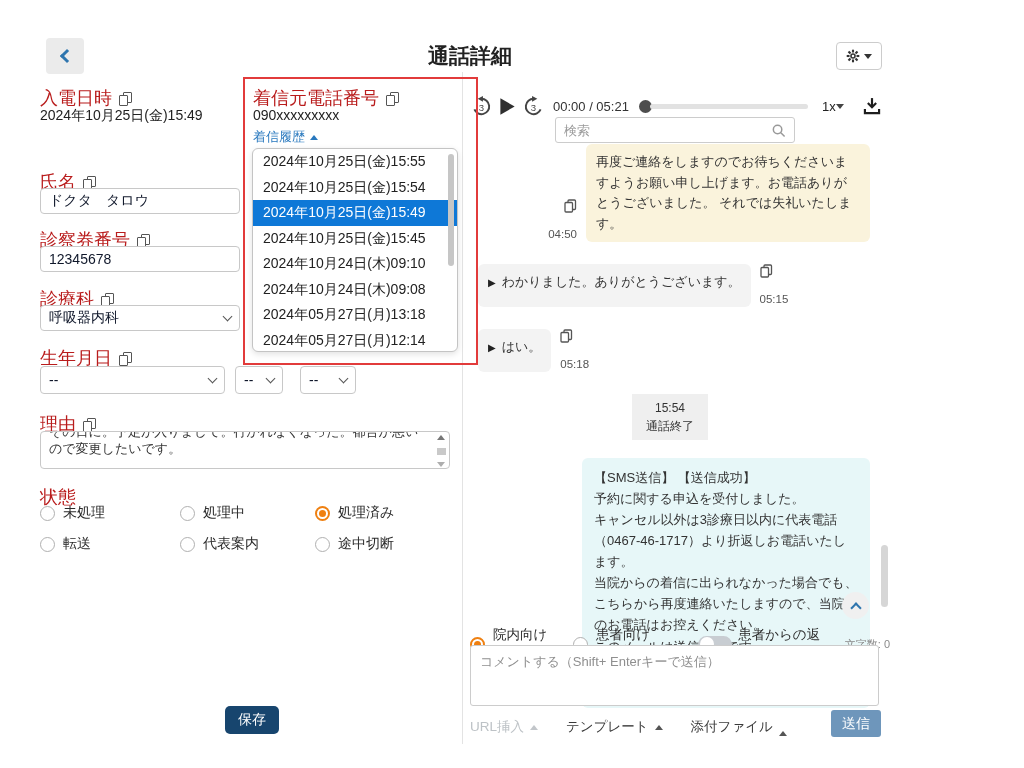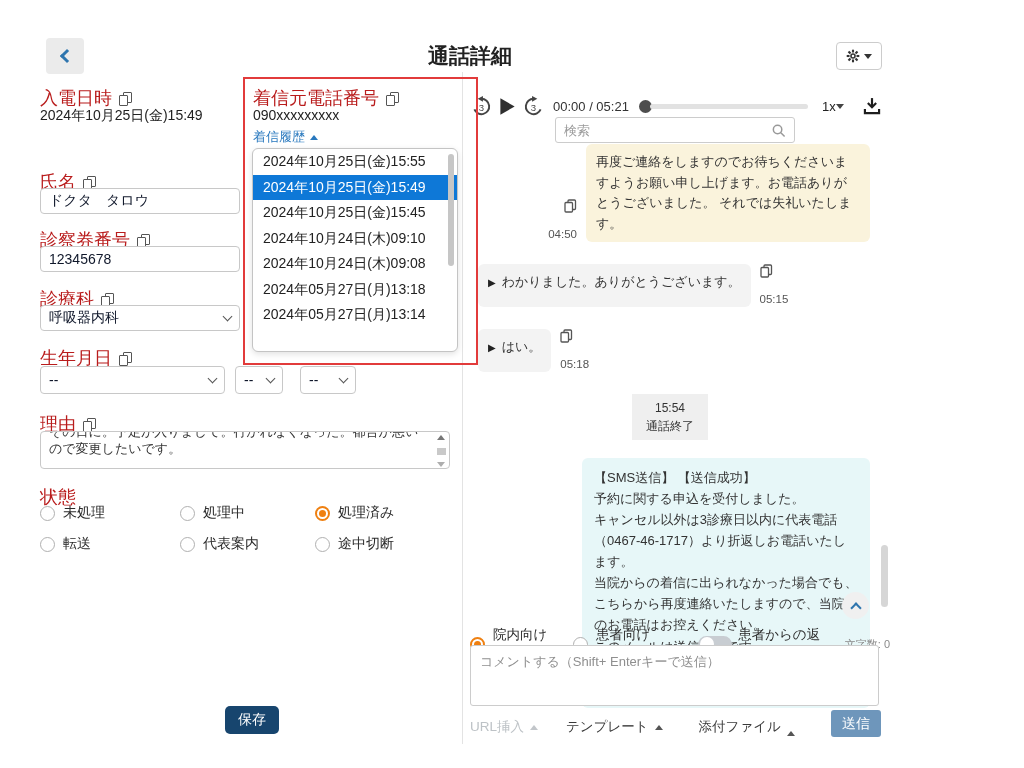--- a/index.html
+++ b/index.html
@@ -167,26 +167,27 @@
 </div>
 <div class="abs fvalue" style="left:253px;top:107px;">090xxxxxxxxx</div>
 <div class="abs link-blue" style="left:253px;top:128px;">
   <span>着信履歴</span>
   <span class="tri-up"></span>
 </div>
 
 <div class="abs hist-list">
   <div id="hist-items">
       <div class="hist-item">2024年10月25日(金)15:55</div>
+      <div class="hist-item">2024年10月25日(金)15:54</div>
       <div class="hist-item sel">2024年10月25日(金)15:49</div>
       <div class="hist-item">2024年10月25日(金)15:45</div>
       <div class="hist-item">2024年10月24日(木)09:10</div>
       <div class="hist-item">2024年10月24日(木)09:08</div>
       <div class="hist-item">2024年05月27日(月)13:18</div>
-      <div class="hist-item">2024年05月27日(月)13:14</div>
+      <div class="hist-item">2024年05月27日(月)12:14</div>
     </div>
   <div class="hist-sb"></div>
 </div>
 
 <div class="abs flabel" style="left:40px;top:170px;">
   <span>氏名</span>
   <span class="cpy"></span>
 </div>
 <div class="abs" style="left:40px;top:188px;width:200px;">
   <input class="tbox" value="ドクタ　タロウ" style="">
@@ -392,20 +393,20 @@
 
 <div class="abs compose-foot">
   <span class="foot-link disabled">
     <span>URL挿入</span>
     <span class="tri-up"></span>
   </span>
   <span class="foot-link" style="margin-left:28px;">
     <span>テンプレート</span>
     <span class="tri-up"></span>
   </span>
-  <span class="foot-link" style="margin-left:36px;align-items:flex-end;">
+  <span class="foot-link" style="margin-left:28px;align-items:flex-end;">
     <span>添付ファイル</span>
     <span class="tri-up"></span>
   </span>
   <button class="send-btn">送信</button>
 </div>
 
 <div class="abs red-box"></div>
 
 </body></html>

